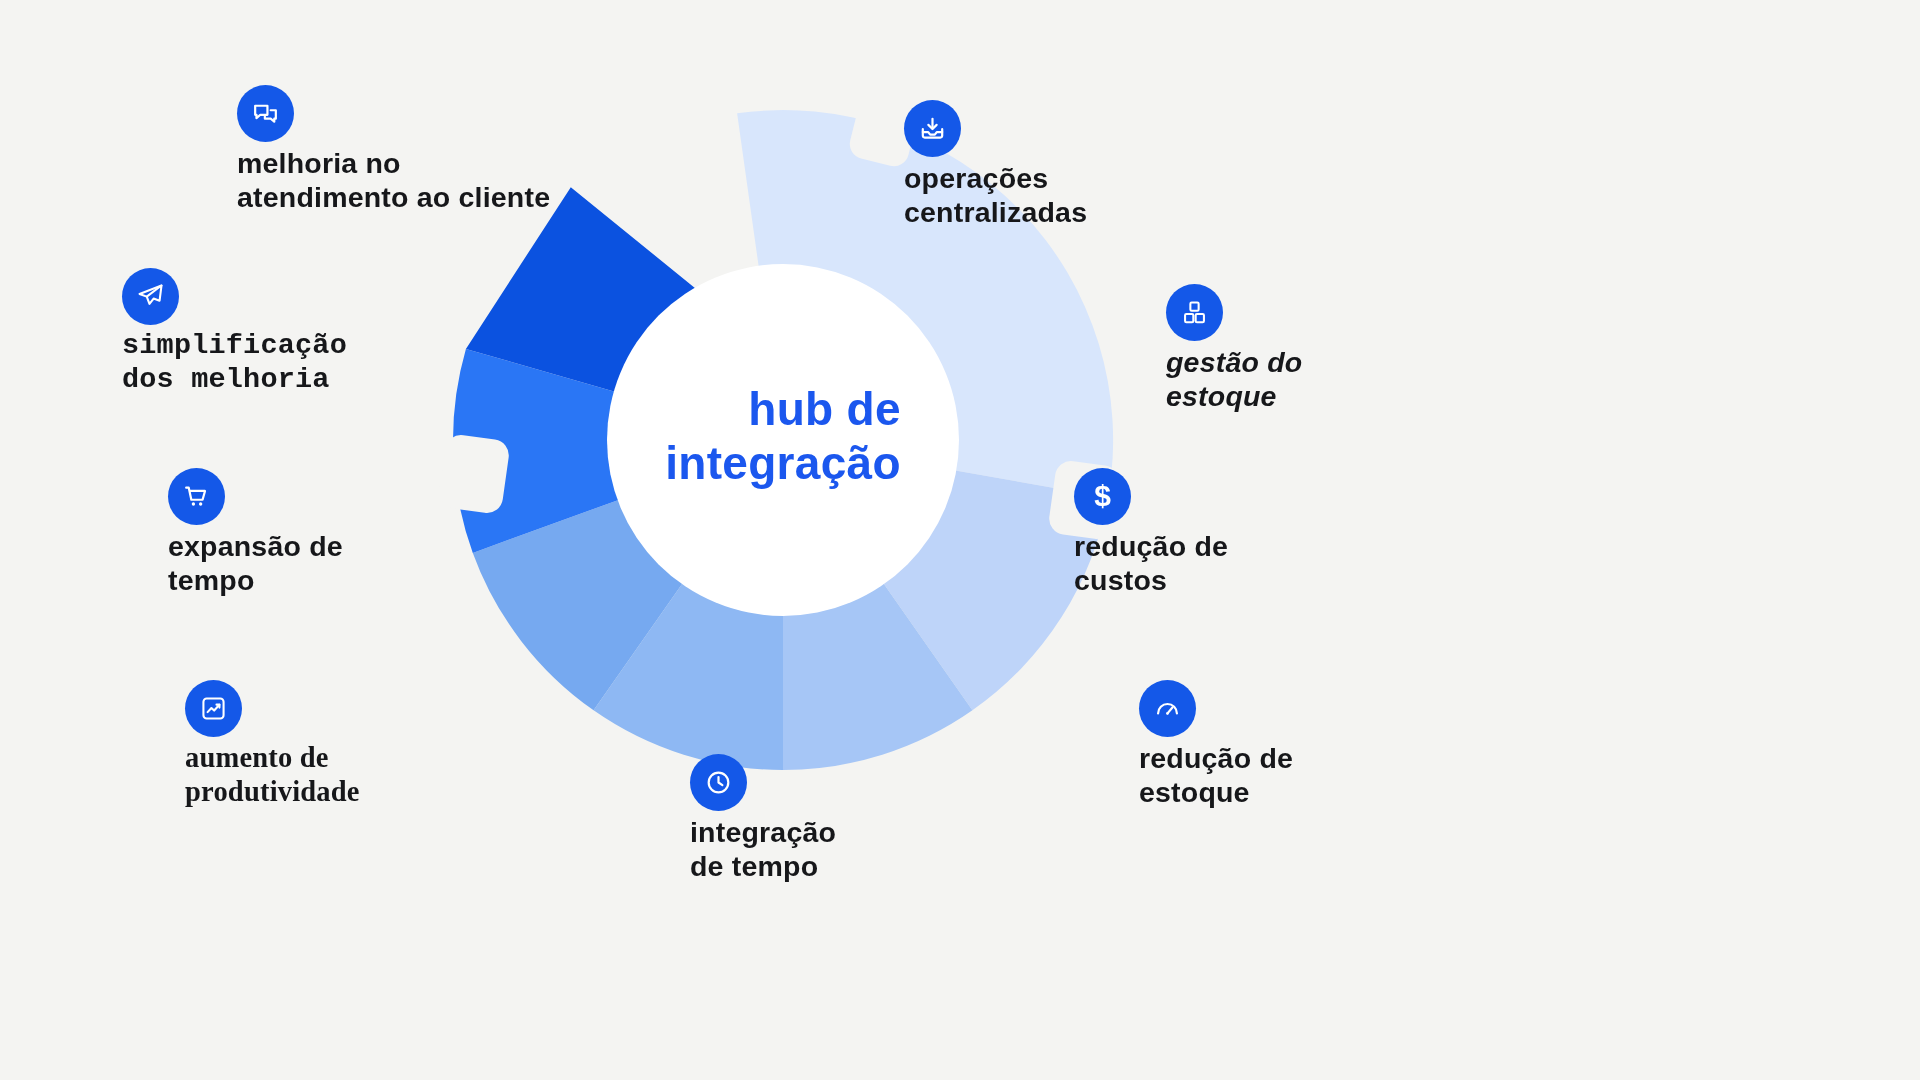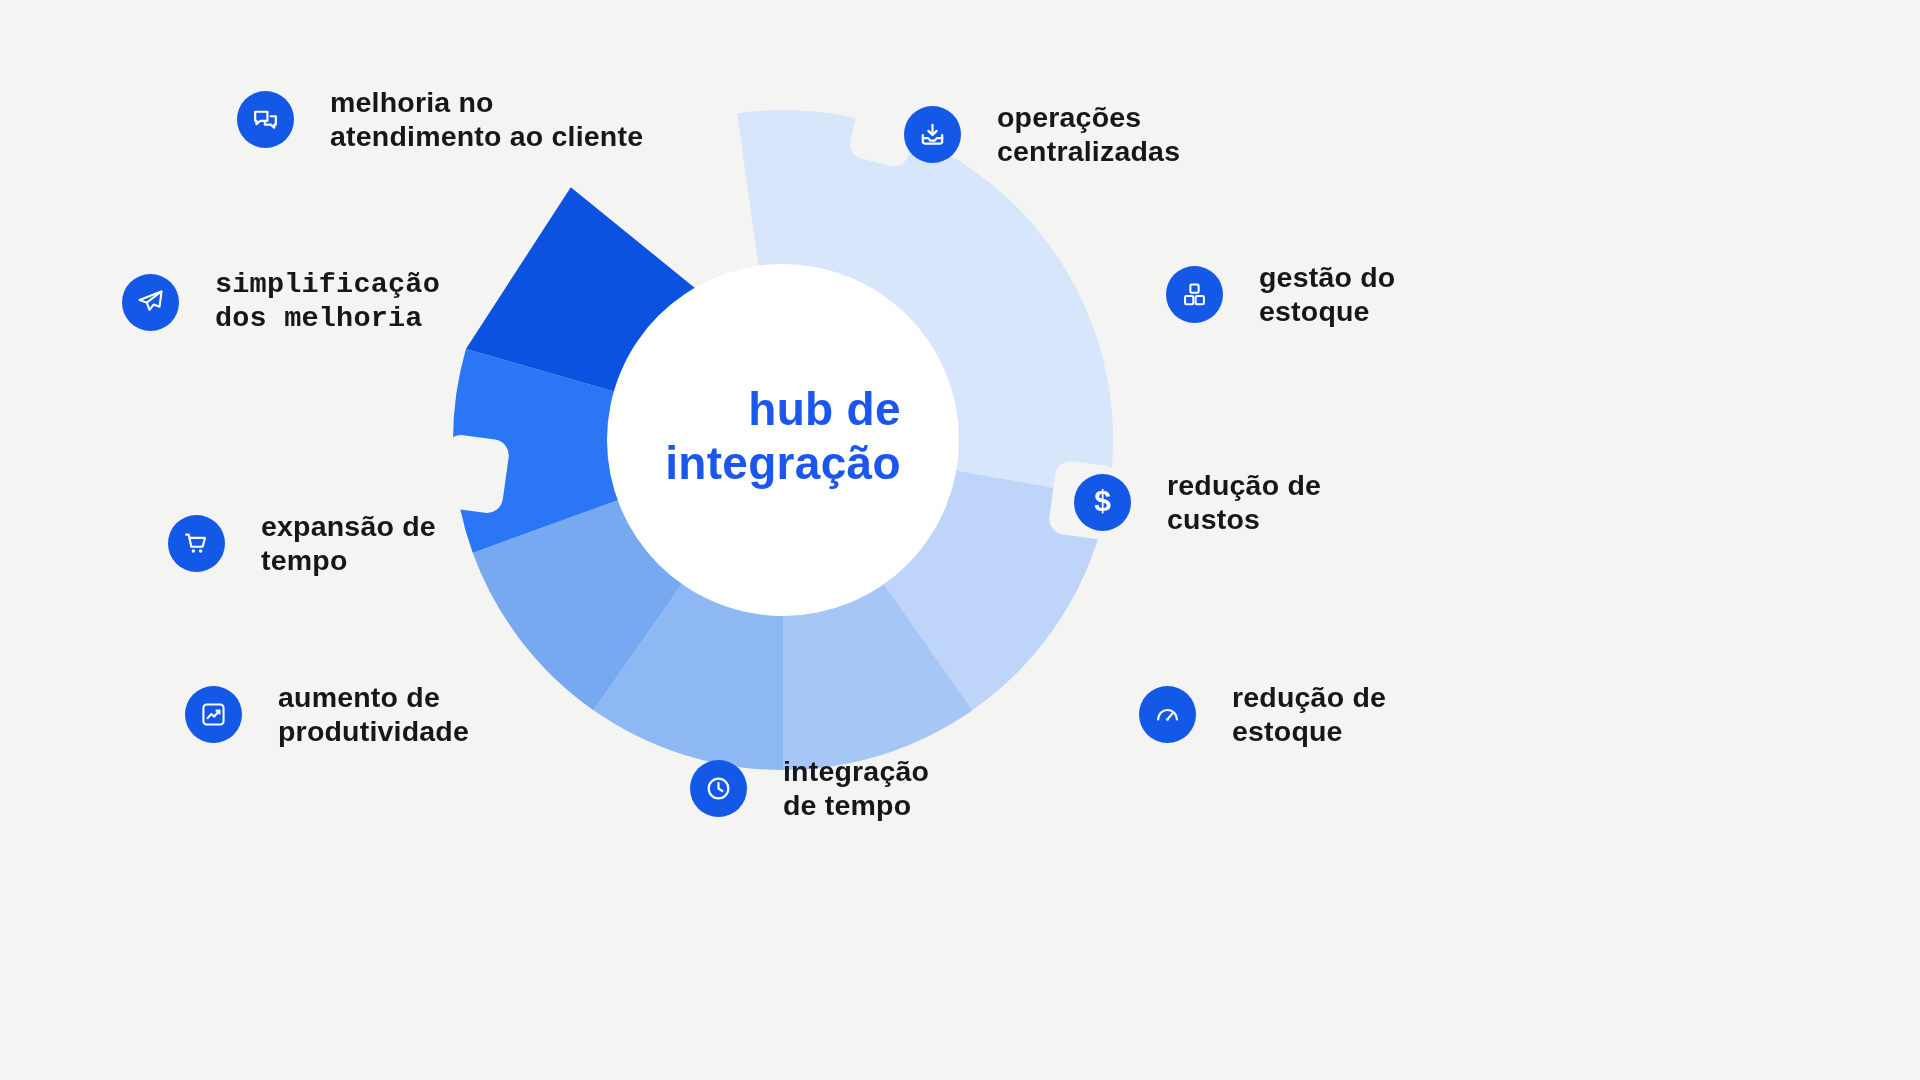--- a/index.html
+++ b/index.html
@@ -32,22 +32,22 @@
     color:#1b57ee;
     font-size:46px;
     font-weight:800;
     line-height:1.18;
     letter-spacing:.3px;
     white-space:nowrap;
   }
   .item{
     position:absolute;
     display:flex;
-    align-items:center;
-    gap:36px;
+    gap:4px;
+    flex-direction:column;
   }
   .icon-circle{
     width:57px;
     height:57px;
     border-radius:50%;
     background:#1458e8;
     display:flex;
     align-items:center;
     justify-content:center;
     flex:0 0 auto;
@@ -123,21 +123,21 @@
         <path d="M4.5 12.5v5a1.5 1.5 0 0 0 1.5 1.5h12a1.5 1.5 0 0 0 1.5-1.5v-5"></path>
         <path d="M4.5 14.8h4.2l1.5 2h3.6l1.5-2h4.2"></path>
       </svg>
     </div>
     <div class="label">
       <div>operações</div>
       <div>centralizadas</div>
     </div>
   </div>
 
-  <div class="item" style="left:1166px;top:260px;">
+  <div class="item" style="left:1166px;top:284px;font-style:italic;">
     <div class="icon-circle">
       <svg viewBox="0 0 24 24" fill="none" stroke="#ffffff" stroke-width="1.6" stroke-linecap="round" stroke-linejoin="round">
         <rect x="8.8" y="4.3" width="6.4" height="6.4" rx="1"></rect>
         <rect x="4.7" y="13.1" width="6.4" height="6.4" rx="1"></rect>
         <rect x="12.9" y="13.1" width="6.4" height="6.4" rx="1"></rect>
       </svg>
     </div>
     <div class="label">
       <div>gestão do</div>
       <div>estoque</div>
@@ -174,35 +174,35 @@
         <circle cx="12" cy="12" r="7.6"></circle>
         <path d="M12 7.8V12l3 2.1"></path>
       </svg>
     </div>
     <div class="label">
       <div>integração</div>
       <div>de tempo</div>
     </div>
   </div>
 
-  <div class="item" style="left:185px;top:680px;">
+  <div class="item" style="left:185px;top:680px;font-family:Liberation Serif, serif;">
     <div class="icon-circle">
       <svg viewBox="0 0 24 24" fill="none" stroke="#ffffff" stroke-width="1.6" stroke-linecap="round" stroke-linejoin="round">
         <rect x="4.2" y="4.2" width="15.6" height="15.6" rx="2.5"></rect>
         <path d="M7.4 14.8l3-3.2 2.1 2 4.1-4.5"></path>
         <path d="M14.3 9h2.3v2.3"></path>
       </svg>
     </div>
     <div class="label">
       <div>aumento de</div>
       <div>produtividade</div>
     </div>
   </div>
 
-  <div class="item" style="left:168px;top:468px;margin-top:41px;">
+  <div class="item" style="left:168px;top:468px;">
     <div class="icon-circle">
       <svg viewBox="0 0 24 24" fill="none" stroke="#ffffff" stroke-width="1.7" stroke-linecap="round" stroke-linejoin="round">
         <path d="M4 5.2h2l2 9.3h8.7l1.9-6.8H7"></path>
         <circle cx="9.6" cy="17.8" r="1.3" fill="#ffffff" stroke="none"></circle>
         <circle cx="15.2" cy="17.8" r="1.3" fill="#ffffff" stroke="none"></circle>
       </svg>
     </div>
     <div class="label">
       <div>expansão de</div>
       <div>tempo</div>

